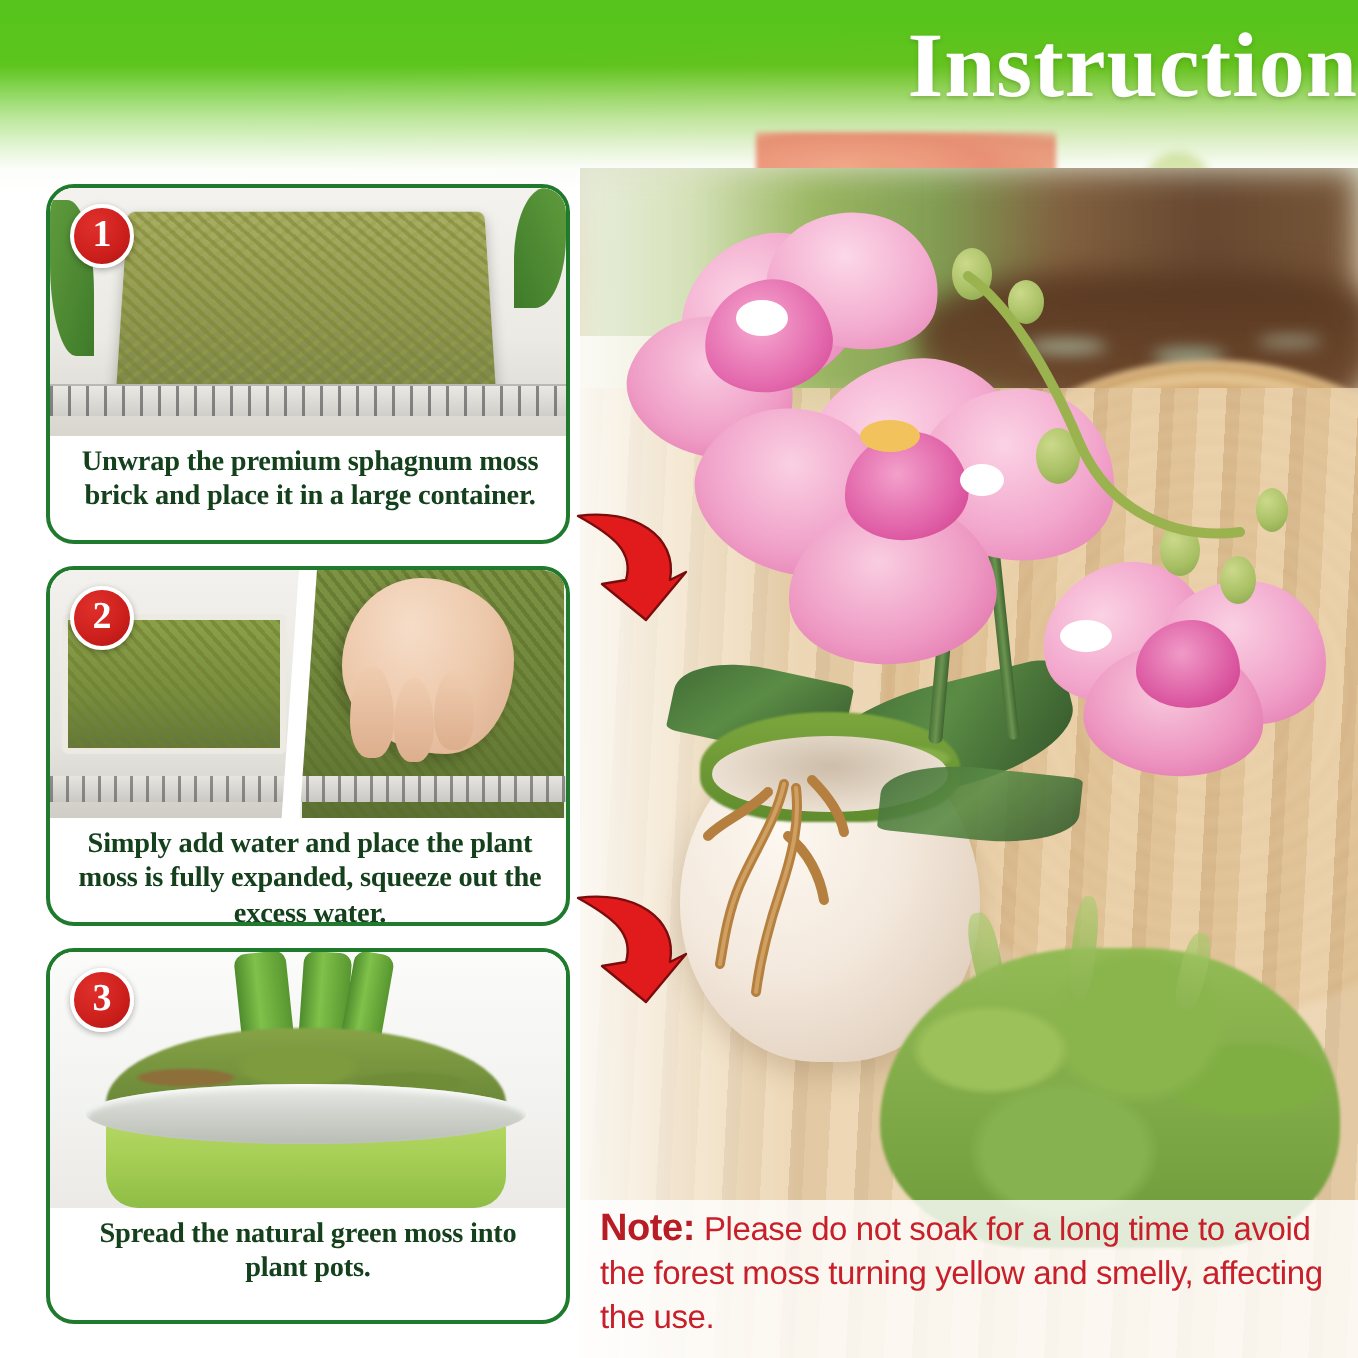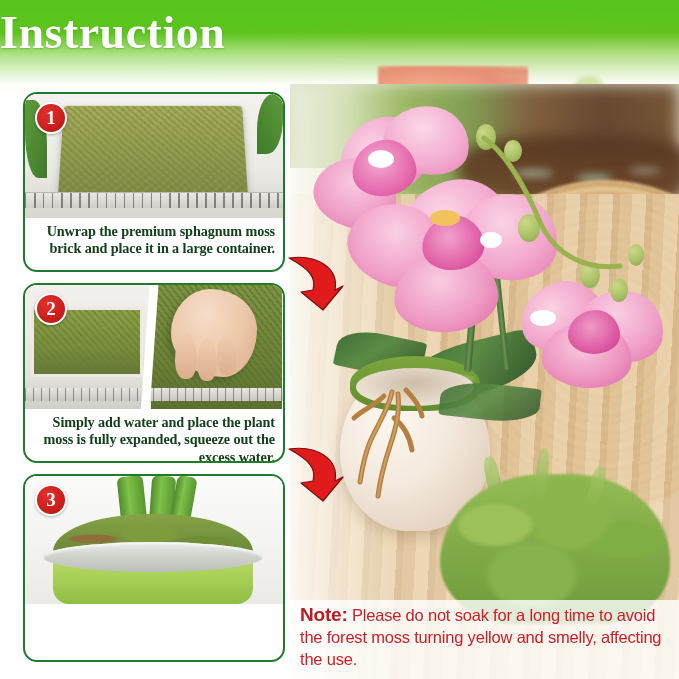--- a/index.html
+++ b/index.html
@@ -57,21 +57,21 @@
     background:
       radial-gradient(ellipse at 32% 40%, #f2a07f 0%, #e8856a 48%, rgba(232,133,106,0) 70%),
       radial-gradient(ellipse at 74% 44%, #f0a683 0%, #e58a6d 48%, rgba(229,138,109,0) 70%);
     filter: blur(1.2px);
     opacity: 0.9;
   }
   .header-title {
     position: absolute;
     left: 0; right: 0;
     top: 6px;
-    text-align: left;
+    text-align: right;
     font-family: "Liberation Serif", serif;
     font-size: 46px;
     font-weight: 700;
     color: #ffffff;
     letter-spacing: 0.5px;
     text-shadow: 0 1px 2px rgba(60,110,20,0.35);
   }
 
   
   .photo {
@@ -253,21 +253,21 @@
     padding: 5px 8px 4px 8px;
     font-family: "Liberation Serif", serif;
     font-size: 14.2px;
     font-weight: 700;
     line-height: 1.22;
     color: #14401c;
     text-align: center;
     letter-spacing: -0.1px;
   }
   .panel-1 .panel-caption,
-  .panel-2 .panel-caption { text-align: right; padding-left: 10px; }
+  .panel-2 .panel-caption { text-align: center; padding-left: 10px; }
 
   .badge {
     position: absolute;
     left: 10px; top: 8px;
     width: 32px; height: 32px;
     border-radius: 50%;
     background: radial-gradient(circle at 36% 30%, #e0302c 0%, #cc1f1c 60%, #a81513 100%);
     border: 2.5px solid #ffffff;
     box-sizing: border-box;
     color: #ffffff;
@@ -533,20 +533,21 @@
     <div class="panel-photo">
       <div class="p3-bg"></div>
       <div class="p3-stem" style="left:96px; top:0; width:26px; height:86px; transform:rotate(-6deg);"></div>
       <div class="p3-stem" style="left:124px; top:0; width:24px; height:92px; transform:rotate(4deg);"></div>
       <div class="p3-stem" style="left:146px; top:0; width:20px; height:78px; transform:rotate(10deg);"></div>
       <div class="p3-pot"></div>
       <div class="p3-moss"></div>
       <div class="p3-rim"></div>
       <div class="badge">3</div>
     </div>
+    <div class="panel-caption">Spread the natural green moss into plant pots.</div>
   </div>
 
   <div class="note-overlay"></div>
   <div class="note-text">
     <span class="note-label">Note:</span><span> Please do not soak for a long time to avoid the forest moss turning yellow and smelly, affecting the use.</span>
   </div>
 
 </div>
 
 </body></html>

